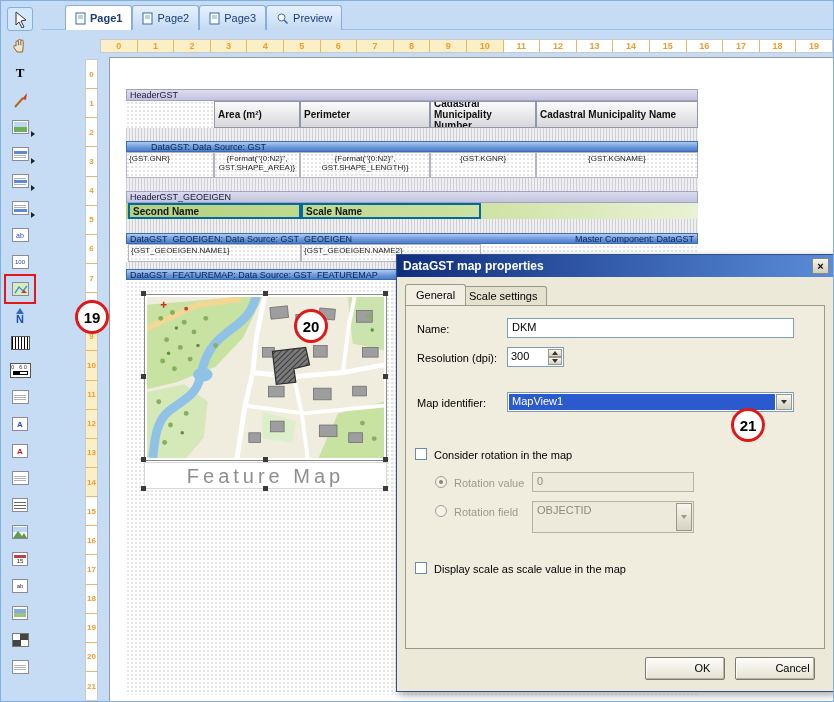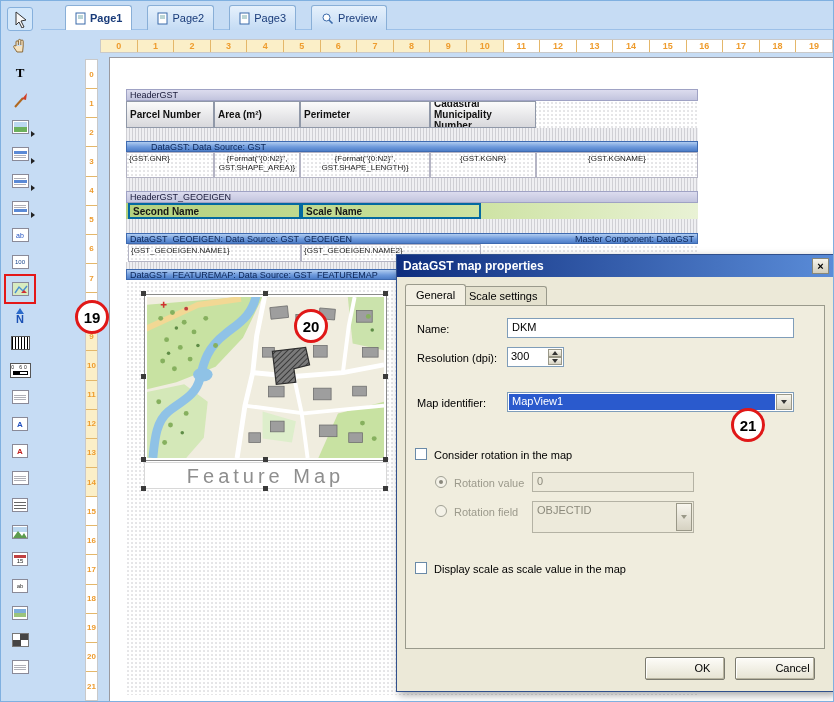--- a/index.html
+++ b/index.html
@@ -1,21 +1,21 @@
 <!DOCTYPE html>
 <html><head>
 <meta charset="utf-8">
 <style>
   html,body{margin:0;padding:0;}
   #app{position:relative;width:834px;height:702px;background:#C6DCF4;border:1px solid #7FB0E0;
        font-family:"Liberation Sans",sans-serif;overflow:hidden;box-sizing:border-box;}
   .abs{position:absolute;}
 
   
-  #tabstrip{left:64px;top:4px;height:25px;display:flex;gap:15px;z-index:6;}
+  #tabstrip{left:64px;top:4px;height:25px;display:flex;gap:0;z-index:6;}
   .ptab{display:flex;align-items:center;gap:4px;padding:0 9px;font-size:11px;color:#1A3C7A;
         background:linear-gradient(#E6F1FC,#C4DBF4);border:1px solid #89AFD7;border-bottom:none;
         border-radius:3px 3px 0 0;}
   .ptab.active{background:#FFFFFF;font-weight:bold;}
   .tabline{left:40px;top:28px;right:0;height:1px;background:#9CC0E8;}
 
   
   #ruler-h{left:99px;top:38px;width:733px;height:14px;background:#fff;border:1px solid #C9C9C9;
            display:flex;box-sizing:border-box;z-index:3;}
   #ruler-h .rc{flex:1;font-size:9px;font-weight:bold;color:#EE9C2E;text-align:center;line-height:12px;
@@ -117,24 +117,24 @@
 </head>
 <body>
 
 <div id="app">
 
   <div class="abs" id="page"></div>
   <div class="abs" id="gridarea"></div>
 
   <div class="abs band lav" style="left:125px;top:88px;width:572px;height:12px;">HeaderGST</div>
 
-  <div class="abs cell hcell" style="left:125px;top:100px;width:88px;height:27px;">Parcel Number</div>
   <div class="abs cell hcell" style="left:213px;top:100px;width:86px;height:27px;">Area (m²)</div>
   <div class="abs cell hcell" style="left:299px;top:100px;width:130px;height:27px;">Perimeter</div>
   <div class="abs cell hcell" style="left:429px;top:100px;width:106px;height:27px;">Cadastral Municipality Number</div>
+  <div class="abs cell hcell" style="left:535px;top:100px;width:162px;height:27px;">Cadastral Municipality Name</div>
 
   <div class="abs hatch" style="left:125px;top:127px;width:572px;height:13px;"></div>
 
   <div class="abs band blue" style="left:125px;top:140px;width:572px;height:11px;padding-left:24px;">DataGST: Data Source: GST</div>
 
   <div class="abs cell dcell" style="left:125px;top:151px;width:88px;height:26px;">{GST.GNR}</div>
   <div class="abs cell dcell center" style="left:213px;top:151px;width:86px;height:26px;">{Format("{0:N2}", GST.SHAPE_AREA)}</div>
   <div class="abs cell dcell center" style="left:299px;top:151px;width:130px;height:26px;">{Format("{0:N2}", GST.SHAPE_LENGTH)}</div>
   <div class="abs cell dcell center" style="left:429px;top:151px;width:106px;height:26px;">{GST.KGNR}</div>
   <div class="abs cell dcell center" style="left:535px;top:151px;width:162px;height:26px;">{GST.KGNAME}</div>

